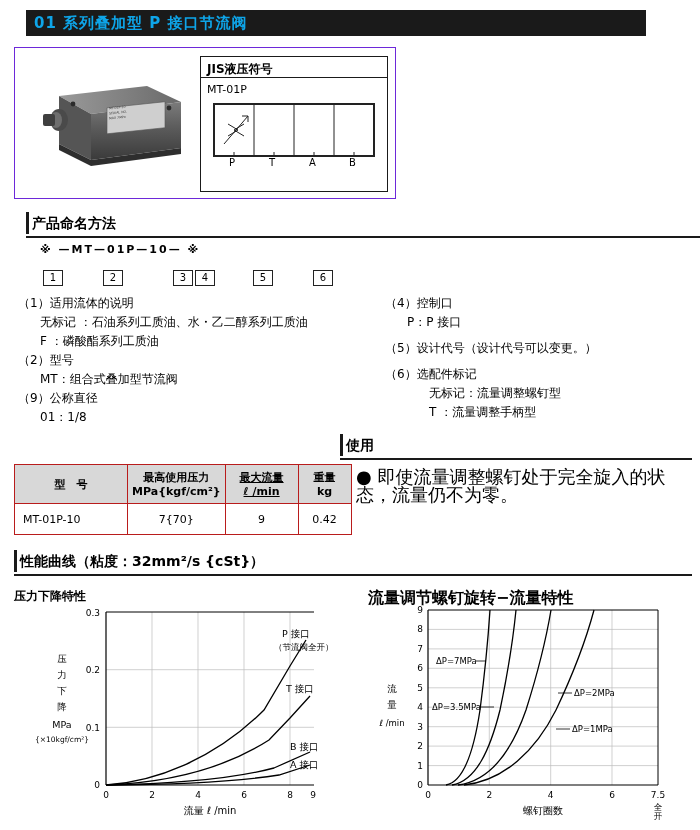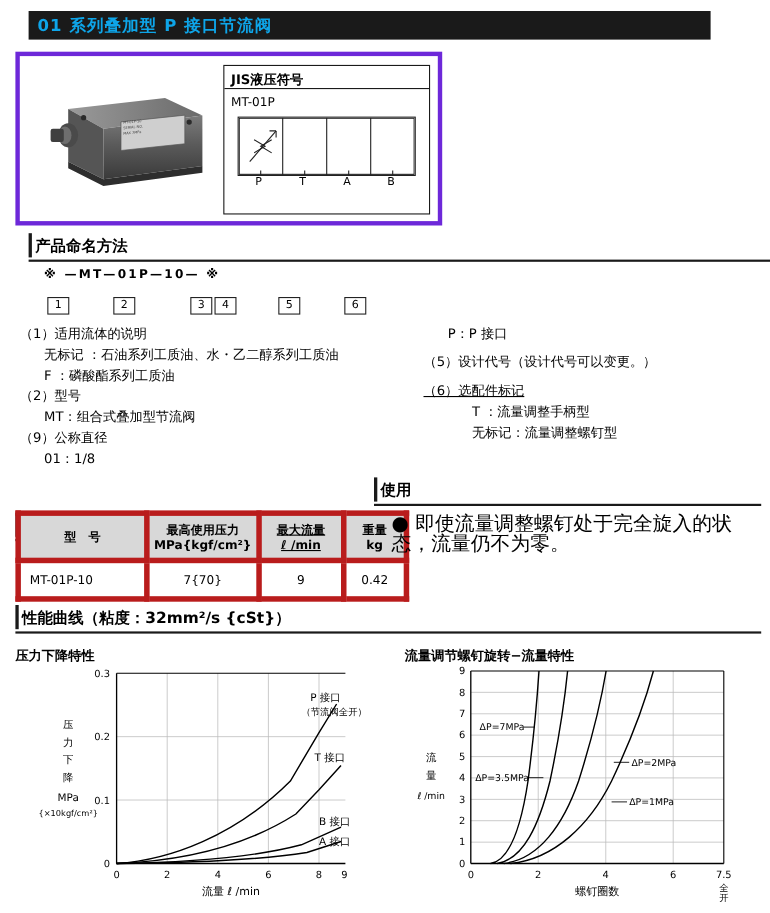--- a/index.html
+++ b/index.html
@@ -20,21 +20,21 @@
     background:#1a1a1a;color:#0ea5e9;
     display:flex;align-items:center;margin-left:12px;
   }
   .title-bar .t{
     font-size:15px;font-weight:bold;letter-spacing:1px;padding-left:8px;
   }
 
   
   .fig-box{
     position:absolute;left:14px;top:47px;width:380px;height:150px;
-    border:4px solid #6d28d9;background:#fff;
+    border:1px solid #6d28d9;background:#fff;
   }
   .photo{
     position:absolute;left:14px;top:20px;width:160px;height:110px;
   }
   .sym-box{
     position:absolute;left:185px;top:8px;width:186px;height:134px;
     border:1px solid #1a1a1a;
   }
   .sym-title{
     position:absolute;left:6px;top:4px;font-size:12px;font-weight:bold;
@@ -79,37 +79,37 @@
     position:absolute;left:385px;top:294px;width:300px;font-size:12px;line-height:19px;
   }
   .indent1{padding-left:22px;}
   .indent2{padding-left:44px;}
 
   
   .spec-table{
     position:absolute;left:14px;top:464px;border-collapse:collapse;
   }
   .spec-table td,.spec-table th{
-    border:5px solid #b91c1c;font-size:11px;text-align:center;
+    border:1px solid #b91c1c;font-size:11px;text-align:center;
     padding:2px 4px;font-weight:normal;
   }
   .spec-table thead td{background:#d8d8d8;font-weight:bold;height:34px;}
   .spec-table tbody td{height:26px;}
 
   
   .usage-txt{
     position:absolute;left:356px;top:468px;width:335px;font-size:18px;line-height:18px;
   }
 
   
   .curve-t-left{
     position:absolute;left:14px;top:588px;font-size:12px;font-weight:bold;
   }
   .curve-t-right{
-    position:absolute;left:368px;top:588px;font-size:12px;font-weight:bold;
+    position:absolute;left:368px;top:588px;font-size:16px;font-weight:bold;
   }
   .chart{position:absolute;}
   svg text{font-family:"DejaVu Sans","Liberation Sans",sans-serif;}
 </style>
 </head>
 <body>
 
 <div class="page">
 
   <div class="title-bar">
@@ -207,25 +207,26 @@
     <div>（1）适用流体的说明</div>
     <div class="indent1">无标记 ：石油系列工质油、水・乙二醇系列工质油</div>
     <div class="indent1">F        ：磷酸酯系列工质油</div>
     <div>（2）型号</div>
     <div class="indent1">MT：组合式叠加型节流阀</div>
     <div>（9）公称直径</div>
     <div class="indent1">01：1/8</div>
   </div>
 
   <div class="naming-right">
+    <div>（4）控制口</div>
     <div class="indent1">P：P 接口</div>
     <div style="margin-top:7px;">（5）设计代号（设计代号可以变更。）</div>
-    <div style="margin-top:7px;text-decoration:underline;">（6）选配件标记</div>
+    <div style="margin-top:7px;">（6）选配件标记</div>
+    <div class="indent2">无标记：流量调整螺钉型</div>
     <div class="indent2">T      ：流量调整手柄型</div>
-    <div class="indent2">无标记：流量调整螺钉型</div>
   </div>
 
   <div class="sec-h" style="left:14px;top:434px;width:312px;height:24px;margin-top:32px;">
     <span class="bar"></span>
     <span>技术规格</span>
   </div>
 
   <div class="sec-h" style="left:340px;top:434px;width:346px;height:24px;">
     <span class="bar"></span>
     <span>使用</span>

